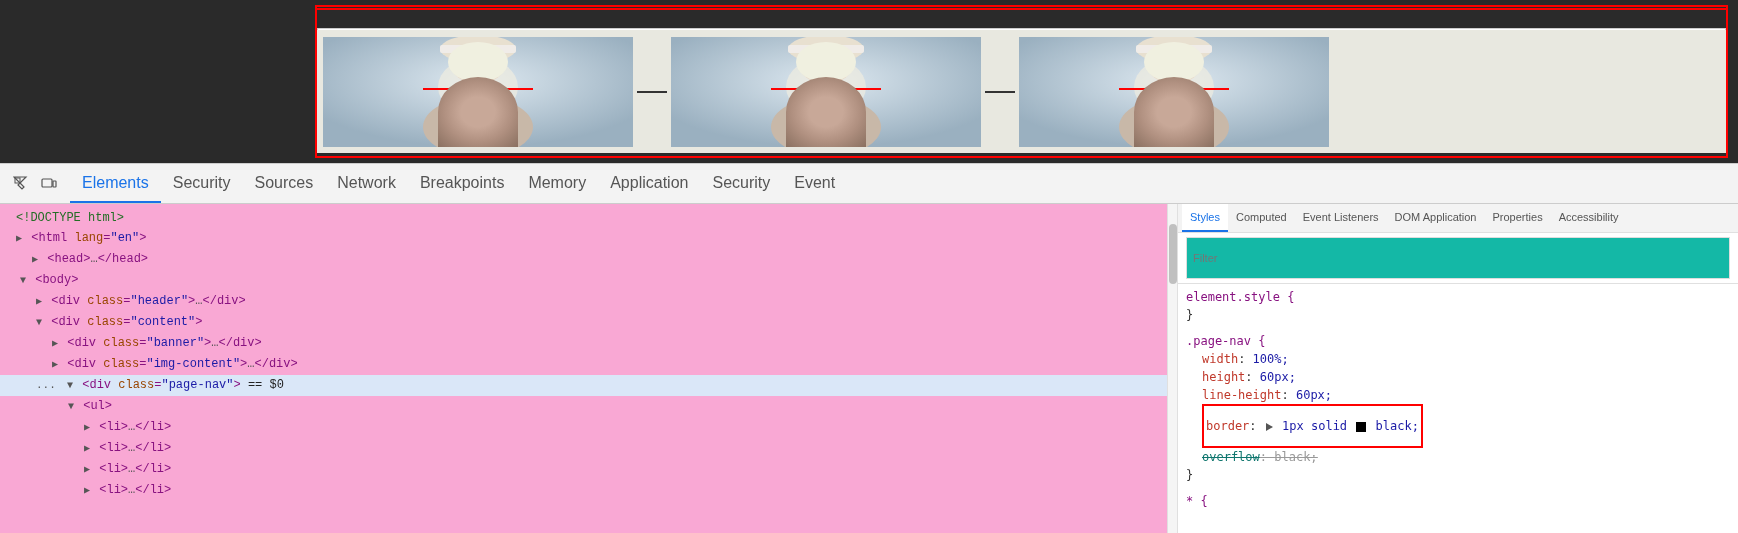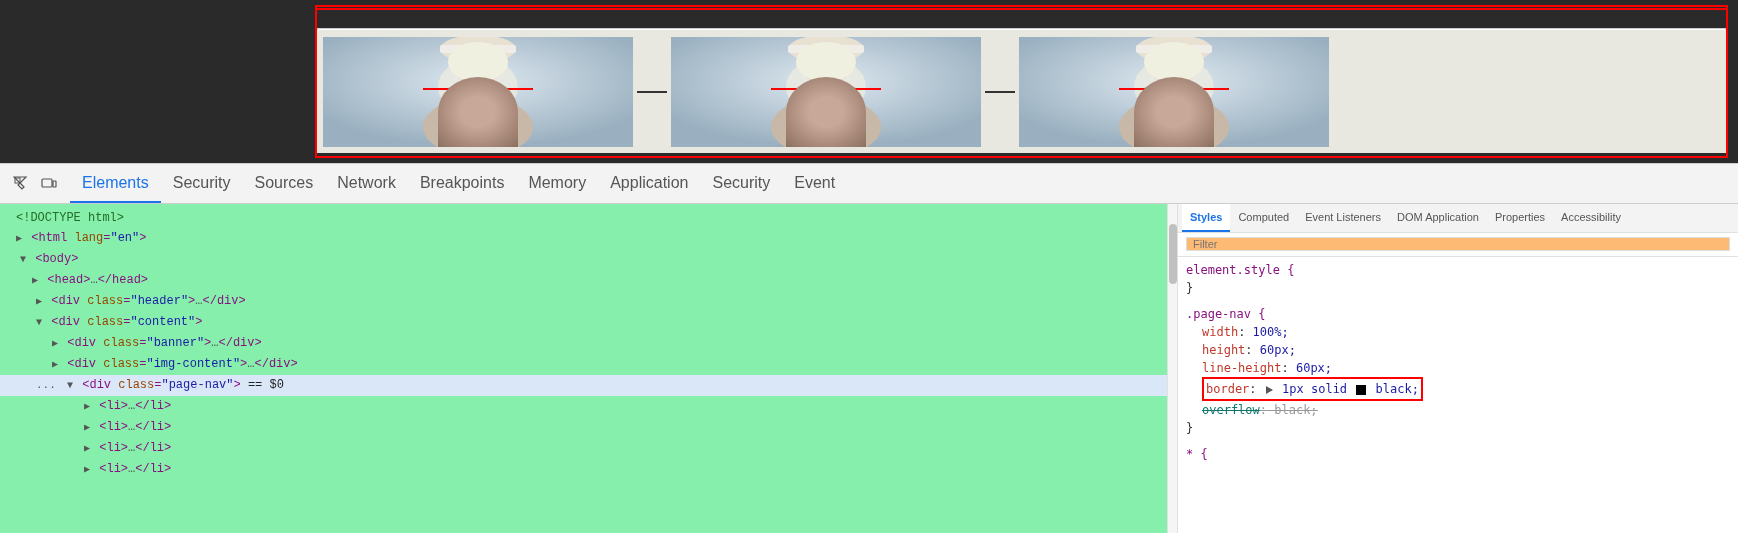--- a/index.html
+++ b/index.html
@@ -157,21 +157,21 @@
     
     .main-content {
       display: flex;
       height: calc(533px - 163px - 41px);
       background: white;
     }
 
     
     .dom-panel {
       flex: 1;
-      background: #86efac;
+      background: #f9a8d4;
       border-right: 1px solid #e0e0e0;
       overflow: hidden;
       padding: 4px 0;
       position: relative;
     }
 
     .dom-line {
       padding: 1px 8px 1px 16px;
       line-height: 18px;
       font-size: 12px;
@@ -236,37 +236,36 @@
       cursor: pointer;
       border-bottom: 2px solid transparent;
       white-space: nowrap;
       font-family: Arial, sans-serif;
     }
 
     .styles-tab.active {
       color: #1a73e8;
       border-bottom: 2px solid #1a73e8;
       background: white;
-      font-weight: bold;
     }
 
     .styles-filter {
       padding: 4px 8px;
       border-bottom: 1px solid #e0e0e0;
       flex-shrink: 0;
     }
 
     .styles-filter input {
       width: 100%;
       border: 1px solid #ddd;
-      padding: 0 6px;
+      padding: 14px 6px;
       font-size: 11px;
       outline: none;
       font-family: Arial, sans-serif;
-      background: #fdba74;
+      background: #14b8a6;
     }
 
     .styles-content {
       flex: 1;
       overflow: hidden;
       padding: 4px 8px;
       font-size: 12px;
       font-family: 'Consolas', monospace;
     }
 
@@ -277,21 +276,21 @@
 
     .style-selector { color: #881280; }
     .style-brace { color: #333; }
     .style-prop { color: #c0392b; margin-left: 16px; margin-top: 14px; }
     .style-value { color: #1a1aa6; }
     .style-strikethrough { text-decoration: line-through; color: #999; }
 
     .border-highlight {
       display: inline-block;
       border: 2px solid red;
-      padding: 2px 2px;
+      padding: 12px 2px;
       line-height: 16px;
       text-align: center;
     }
 
     .color-swatch {
       display: inline-block;
       width: 10px;
       height: 10px;
       background: black;
       margin: 0 2px;
@@ -423,28 +422,28 @@
 <div class="main-content">
 
   <div class="dom-panel">
     <div class="dom-line">
       <span class="comment">&lt;!DOCTYPE html&gt;</span>
     </div>
     <div class="dom-line">
       <span class="triangle">▶</span>
       <span class="tag">&lt;html </span><span class="attr-name">lang</span><span class="tag">=</span><span class="attr-value">"en"</span><span class="tag">&gt;</span>
     </div>
+    <div class="dom-line" style="padding-left:32px">
+      <span class="triangle">▶</span>
+      <span class="tag">&lt;head&gt;</span><span class="dots">…</span><span class="tag">&lt;/head&gt;</span>
+    </div>
     <div class="dom-line">
       <span style="padding-left:4px"></span>
       <span class="triangle">▼</span>
       <span class="tag">&lt;body&gt;</span>
-    </div>
-    <div class="dom-line" style="padding-left:32px">
-      <span class="triangle">▶</span>
-      <span class="tag">&lt;head&gt;</span><span class="dots">…</span><span class="tag">&lt;/head&gt;</span>
     </div>
     <div class="dom-line" style="padding-left:36px">
       <span class="triangle">▶</span>
       <span class="tag">&lt;div </span><span class="attr-name">class</span><span class="tag">=</span><span class="attr-value">"header"</span><span class="tag">&gt;</span><span class="dots">…</span><span class="tag">&lt;/div&gt;</span>
     </div>
     <div class="dom-line" style="padding-left:36px">
       <span class="triangle">▼</span>
       <span class="tag">&lt;div </span><span class="attr-name">class</span><span class="tag">=</span><span class="attr-value">"content"</span><span class="tag">&gt;</span>
     </div>
     <div class="dom-line" style="padding-left:52px">
@@ -453,20 +452,24 @@
     </div>
     <div class="dom-line" style="padding-left:52px">
       <span class="triangle">▶</span>
       <span class="tag">&lt;div </span><span class="attr-name">class</span><span class="tag">=</span><span class="attr-value">"img-content"</span><span class="tag">&gt;</span><span class="dots">…</span><span class="tag">&lt;/div&gt;</span>
     </div>
     <div class="dom-line highlighted" style="padding-left:36px">
       <span class="ellipsis-btn">...</span>
       <span class="triangle">▼</span>
       <span class="tag">&lt;div </span><span class="attr-name">class</span><span class="tag">=</span><span class="attr-value">"page-nav"</span><span class="tag">&gt;</span>
       <span class="dollar"> == $0</span>
+    </div>
+    <div class="dom-line" style="padding-left:68px">
+      <span class="triangle">▼</span>
+      <span class="tag">&lt;ul&gt;</span>
     </div>
     <div class="dom-line" style="padding-left:84px">
       <span class="triangle">▶</span>
       <span class="tag">&lt;li&gt;</span><span class="dots">…</span><span class="tag">&lt;/li&gt;</span>
     </div>
     <div class="dom-line" style="padding-left:84px">
       <span class="triangle">▶</span>
       <span class="tag">&lt;li&gt;</span><span class="dots">…</span><span class="tag">&lt;/li&gt;</span>
     </div>
     <div class="dom-line" style="padding-left:84px">

